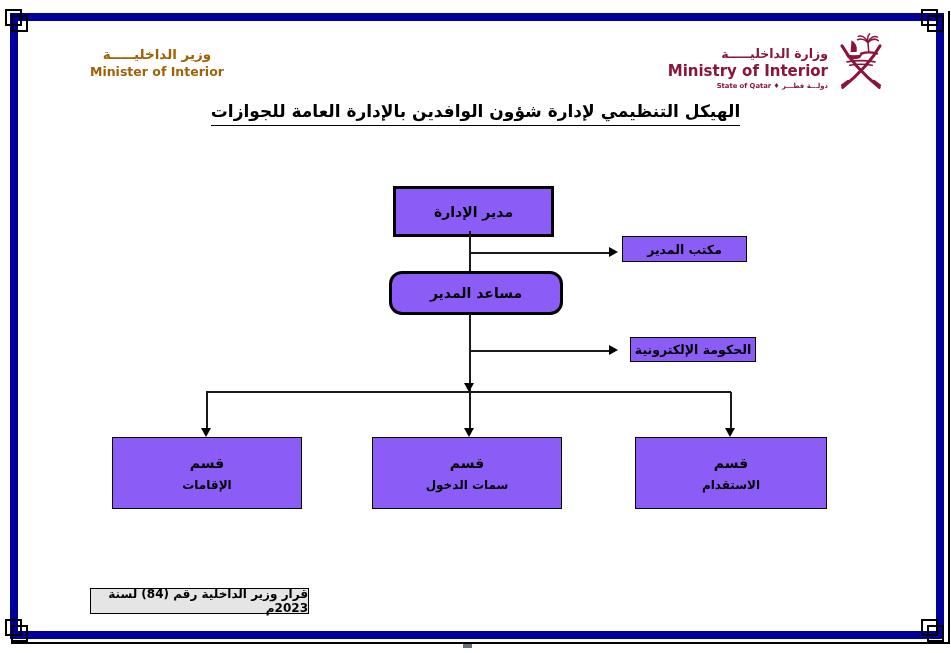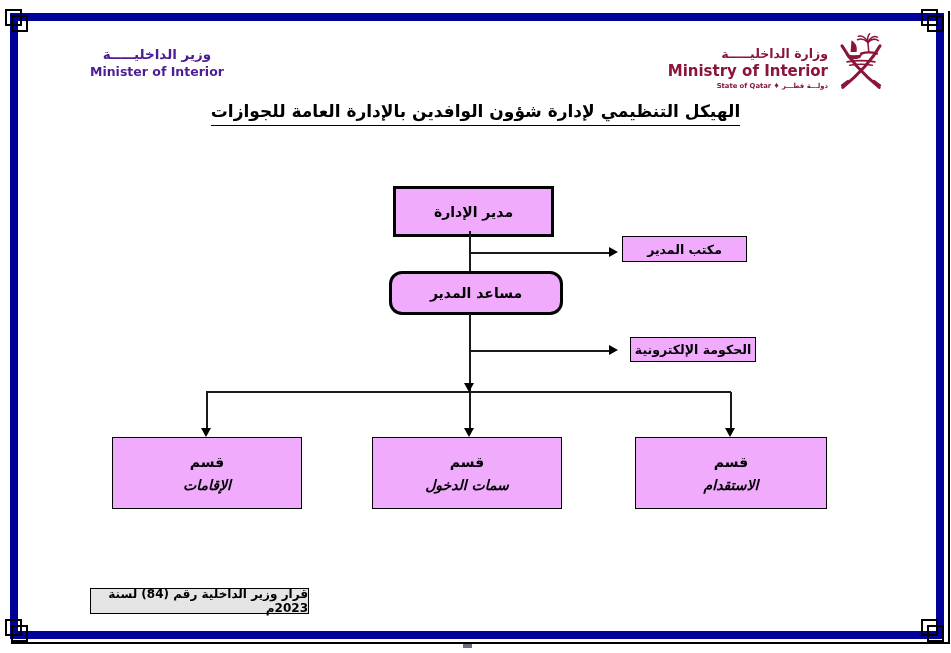--- a/index.html
+++ b/index.html
@@ -20,21 +20,21 @@
   .corner .sq1, .corner .sq2 { position:absolute; width:13px; height:13px; border:2.5px solid #000; background:transparent; }
   .corner .sq1 { left:0; top:0; }
   .corner .sq2 { left:6px; top:6px; }
   .corner.tl { left:5px;  top:9px; }
   .corner.tr { left:921px; top:9px; }
   .corner.bl { left:5px;  top:619px; }
   .corner.br { left:921px; top:619px; }
 
   
   .minister-block {
-    position:absolute; left:90px; top:46px; text-align:center; color:#4c1d95;
+    position:absolute; left:90px; top:46px; text-align:center; color:#a16207;
   }
   .minister-block .ar { font-size:13.5px; font-weight:bold; direction:rtl; letter-spacing:0; }
   .minister-block .en { font-size:12.5px; font-weight:bold; margin-top:2px; }
 
   .ministry-block {
     position:absolute; top:32px; right:64px; display:flex; align-items:center; gap:7px; direction:ltr;
   }
   .ministry-text { text-align:right; color:#8A1538; padding-top:14px; }
   .ministry-text .ar { font-size:12.5px; font-weight:bold; direction:rtl; }
   .ministry-text .en { font-size:15px; font-weight:bold; margin-top:1px; }
@@ -45,27 +45,27 @@
   .doc-title {
     position:absolute; left:0; right:0; top:101px; text-align:center; direction:rtl;
   }
   .doc-title span {
     display:inline-block; font-size:17px; font-weight:bold;
     border-bottom:1.8px solid #000; padding-bottom:4px;
   }
 
   
   .node {
-    position:absolute; background:#f0abfc; border:1.5px solid #000;
+    position:absolute; background:#8b5cf6; border:1.5px solid #000;
     display:flex; flex-direction:column; align-items:center; justify-content:center;
     font-weight:bold; direction:rtl; text-align:center;
   }
   .node.thick { border-width:3px; }
   .node .l1 { font-size:14px; }
-  .node .l2 { font-size:14px; margin-top:7px;font-style:italic; }
+  .node .l2 { font-size:12px; margin-top:7px; }
   .node.small-label .l1 { font-size:12.5px; }
 
   .hline, .vline { position:absolute; background:#1a1a1a; }
   .hline { height:1.5px; }
   .vline { width:1.5px; }
   .arrow-right {
     position:absolute; width:0; height:0;
     border-top:5px solid transparent; border-bottom:5px solid transparent;
     border-left:9px solid #000;
   }

